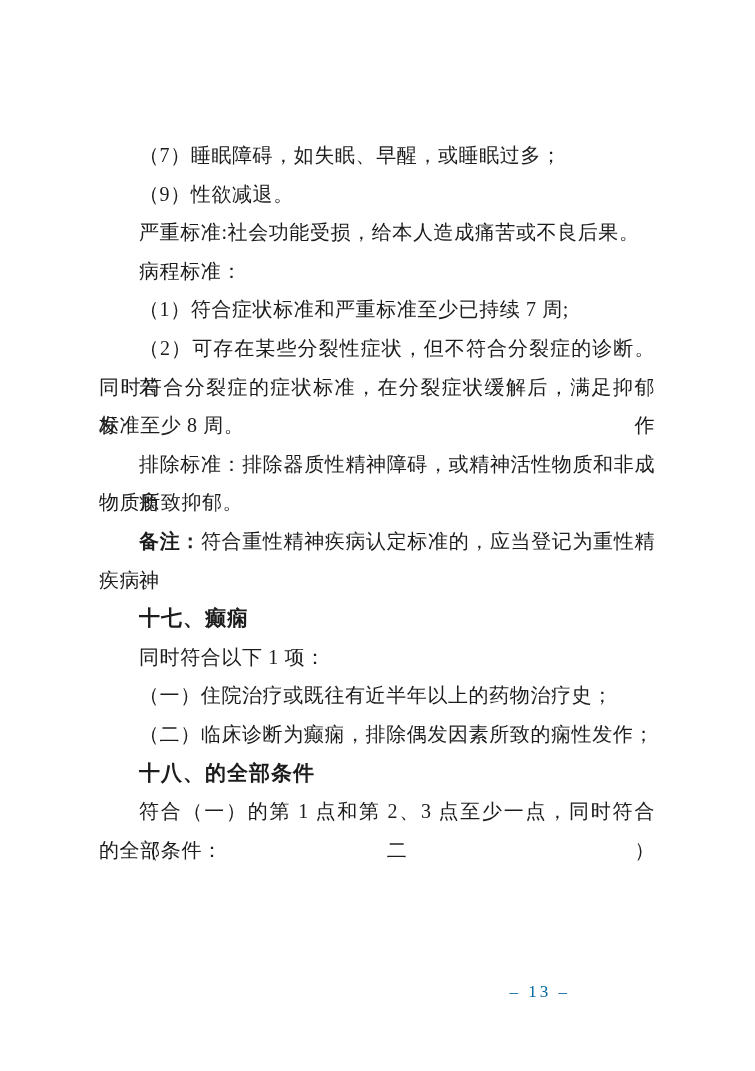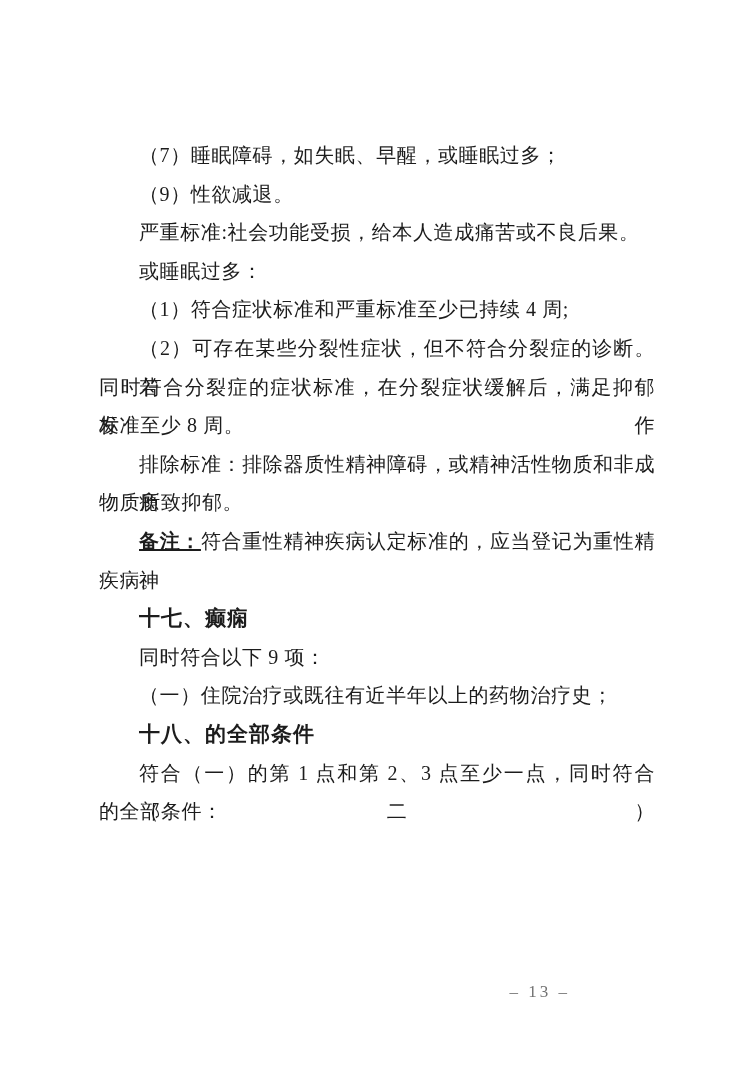--- a/index.html
+++ b/index.html
@@ -40,50 +40,50 @@
   }
   .heading {
     font-family: Liberation Sans, sans-serif;
     font-weight: bold;
     font-size: 21px;
     letter-spacing: 1px;
   }
   .bold-lead {
     font-family: "Liberation Sans", "DejaVu Sans", sans-serif;
     font-weight: bold;
-    text-decoration: underline;
   }
   .page-number {
     position: absolute;
     top: 982px;
     right: 96px;
     font-size: 17px;
     letter-spacing: 3px;
-    color: #737373;
+    color: #0369a1;
   }
 </style>
 </head>
 <body>
 
 <div class="page">
   <div class="textblock">
     <div class="line indent">（7）睡眠障碍，如失眠、早醒，或睡眠过多；</div>
     <div class="line indent">（9）性欲减退。</div>
     <div class="line indent">严重标准:社会功能受损，给本人造成痛苦或不良后果。</div>
-    <div class="line indent">或睡眠过多：</div>
-    <div class="line indent">（1）符合症状标准和严重标准至少已持续 4 周;</div>
+    <div class="line indent">病程标准：</div>
+    <div class="line indent">（1）符合症状标准和严重标准至少已持续 7 周;</div>
     <div class="line indent justify">（2）可存在某些分裂性症状，但不符合分裂症的诊断。若</div>
     <div class="line justify">同时符合分裂症的症状标准，在分裂症状缓解后，满足抑郁发作</div>
     <div class="line">标准至少 8 周。</div>
     <div class="line indent justify">排除标准：排除器质性精神障碍，或精神活性物质和非成瘾</div>
     <div class="line">物质所致抑郁。</div>
     <div class="line indent justify"><span class="bold-lead">备注：</span><span>符合重性精神疾病认定标准的，应当登记为重性精神</span></div>
     <div class="line">疾病。</div>
     <div class="line indent heading">十七、癫痫</div>
-    <div class="line indent">同时符合以下 9 项：</div>
+    <div class="line indent">同时符合以下 1 项：</div>
     <div class="line indent">（一）住院治疗或既往有近半年以上的药物治疗史；</div>
+    <div class="line indent">（二）临床诊断为癫痫，排除偶发因素所致的痫性发作；</div>
     <div class="line indent heading">十八、的全部条件</div>
     <div class="line indent justify">符合（一）的第 1 点和第 2、3 点至少一点，同时符合（二）</div>
     <div class="line">的全部条件：</div>
   </div>
 
   <div class="page-number">– 13 –</div>
 </div>
 
 </body></html>

